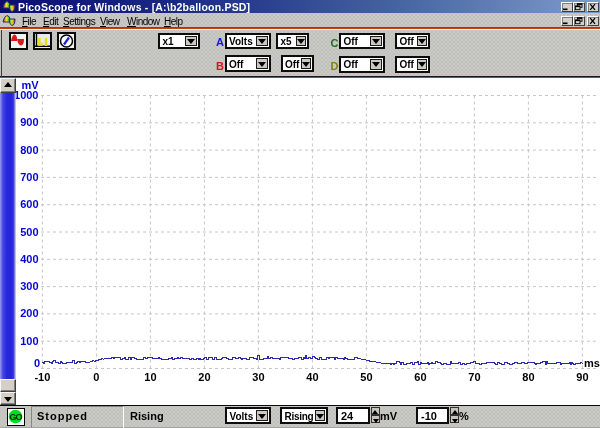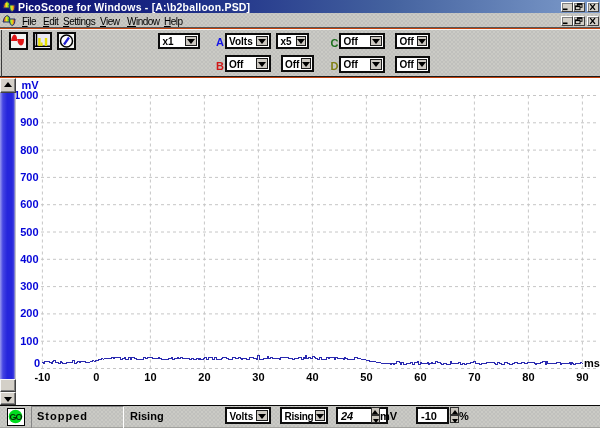--- a/index.html
+++ b/index.html
@@ -274,21 +274,21 @@
         <div class="d"></div>
       </div>
     <div class="cb" style="left:225px; top:1px; width:46px; height:17px;">
         <span class="t">Volts</span>
         <div class="d"></div>
       </div>
     <div class="cb sm" style="left:280px; top:1px; width:48px; height:17px;">
         <span class="t" style="letter-spacing:-0.3px">Rising</span>
         <div class="d"></div>
       </div>
-    <div class="ed" style="left:336px; top:0.5px; width:52px; height:17.5px;font-style:italic;">
+    <div class="ed" style="left:336px; top:0.5px; width:34px; height:17.5px;">
         <span>24</span>
       </div>
     <div class="spin" style="left:370.5px; top:1px;">
         <div class="u"></div>
         <div class="dn"></div>
       </div>
     <span class="lab" style="left:380px; top:4px;">mV</span>
     <div class="ed" style="left:416px; top:0.5px; width:33px; height:17.5px;">
         <span>-10</span>
       </div>

